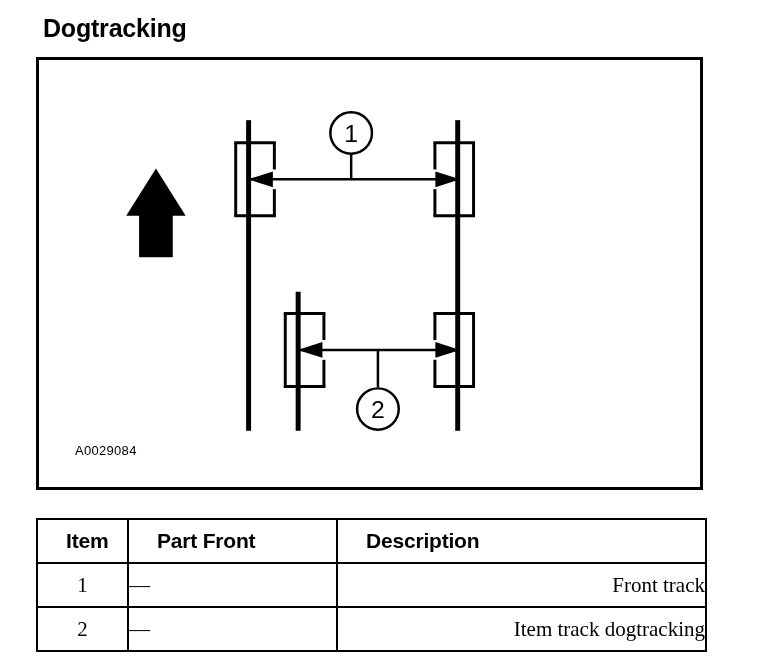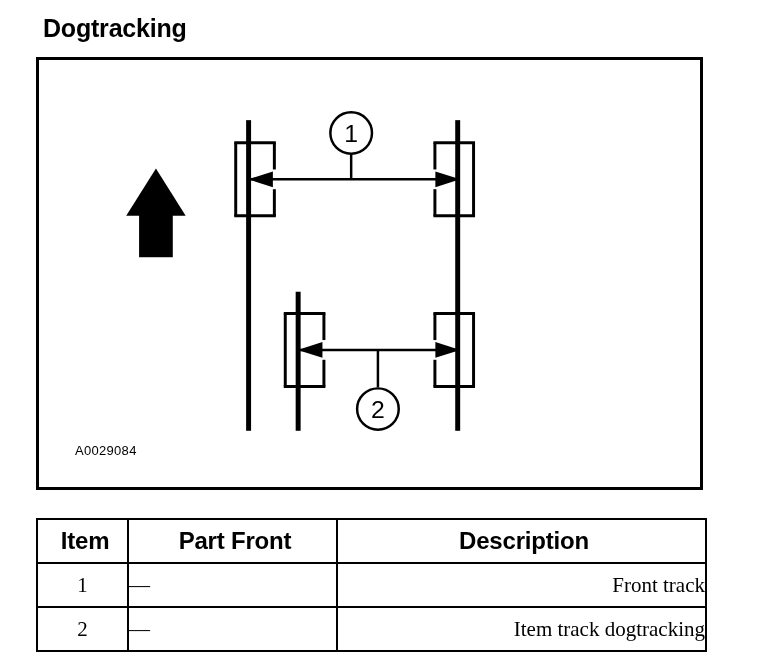--- a/index.html
+++ b/index.html
@@ -73,24 +73,24 @@
   }
   .parts-table td,
   .parts-table th {
     border: 2px solid #000000;
     padding: 0;
     vertical-align: middle;
   }
   .parts-table th {
     height: 42px;
     font-family: "Liberation Sans", sans-serif;
-    font-size: 24px;
+    font-size: 21px;
     font-weight: bold;
-    text-align: center;
-    padding-left: 5px;
+    text-align: left;
+    padding-left: 28px;
     letter-spacing: -0.2px;
     white-space: nowrap;
   }
   .parts-table td {
     height: 42px;
     font-family: "Liberation Serif", serif;
     font-size: 21px;
     font-weight: normal;
   }
   .col-item   { width: 91px; }

